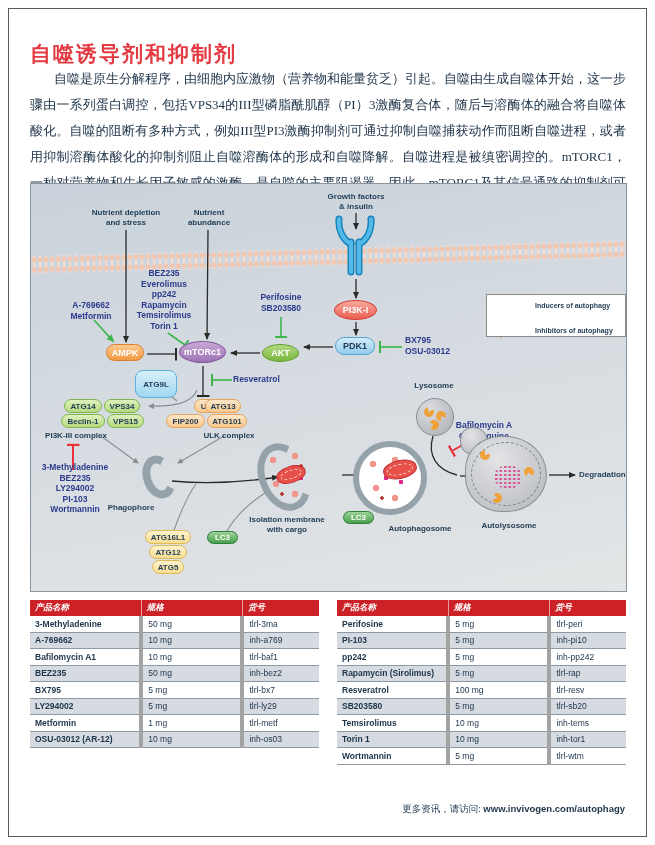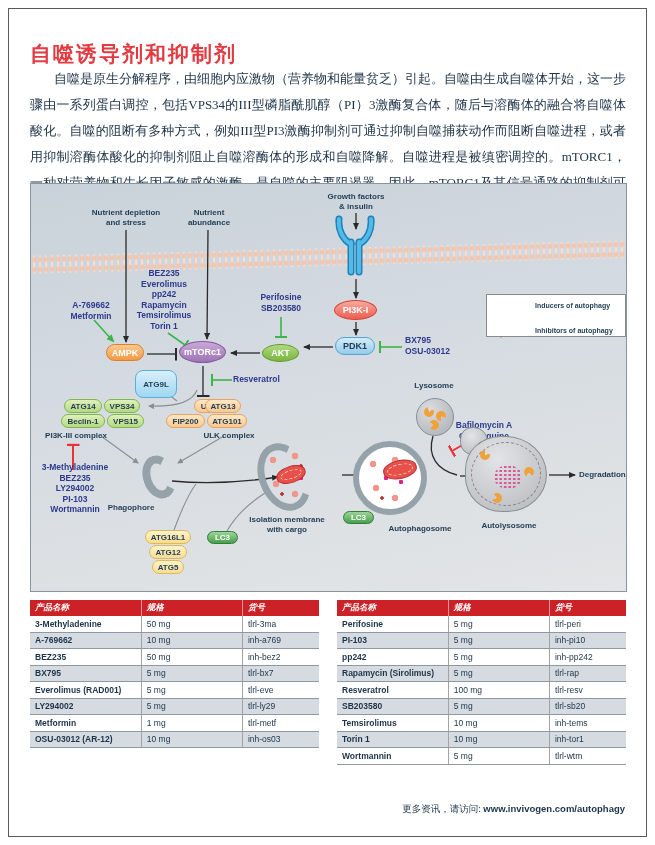--- a/index.html
+++ b/index.html
@@ -70,21 +70,21 @@
   .llabel{position:absolute;color:#1f3b53;font-weight:bold;font-size:7px;}
   .receptor{position:absolute;}
 
   
   .ptable{position:absolute;width:289px;border-collapse:collapse;table-layout:fixed;}
   .ptable th{background:#cb2127;color:#fff;font-size:8.5px;font-style:italic;font-weight:bold;
              text-align:left;padding:2px 5px;height:11px;}
   .ptable th + th{border-left:1px solid rgba(255,255,255,.55);}
   .ptable td{font-size:8.5px;color:#1c3349;padding:1px 5px;height:13.5px;
              border-bottom:1px solid #8d99a3;}
-  .ptable td + td{border-left:1px solid #a3a3a3;}
+  .ptable td + td{border-left:4px solid #a3a3a3;}
   .ptable tbody tr:nth-child(even){background:#d5dbe1;}
   .ptable td.col-name{font-weight:bold;}
   .ptable col:nth-child(1){width:38.5%;} .ptable col:nth-child(2){width:35%;} .ptable col:nth-child(3){width:26.5%;}
 
   .footer{position:absolute;right:30px;top:803px;font-size:9.5px;color:#1c3349;}
   .footer .pre{font-family:"Liberation Serif",serif;}
   .footer .url{font-weight:bold;}
 </style>
 </head>
 <body>
@@ -289,33 +289,33 @@
           <td class="col-name">3-Methyladenine</td>
           <td>50 mg</td>
           <td>tlrl-3ma</td>
         </tr>
         <tr>
           <td class="col-name">A-769662</td>
           <td>10 mg</td>
           <td>inh-a769</td>
         </tr>
         <tr>
+          <td class="col-name">Bafilomycin A1</td>
+          <td>10 mg</td>
+          <td>tlrl-baf1</td>
+        </tr>
+        <tr>
           <td class="col-name">BEZ235</td>
           <td>50 mg</td>
           <td>inh-bez2</td>
         </tr>
         <tr>
           <td class="col-name">BX795</td>
           <td>5 mg</td>
           <td>tlrl-bx7</td>
-        </tr>
-        <tr>
-          <td class="col-name">Everolimus (RAD001)</td>
-          <td>5 mg</td>
-          <td>tlrl-eve</td>
         </tr>
         <tr>
           <td class="col-name">LY294002</td>
           <td>5 mg</td>
           <td>tlrl-ly29</td>
         </tr>
         <tr>
           <td class="col-name">Metformin</td>
           <td>1 mg</td>
           <td>tlrl-metf</td>

